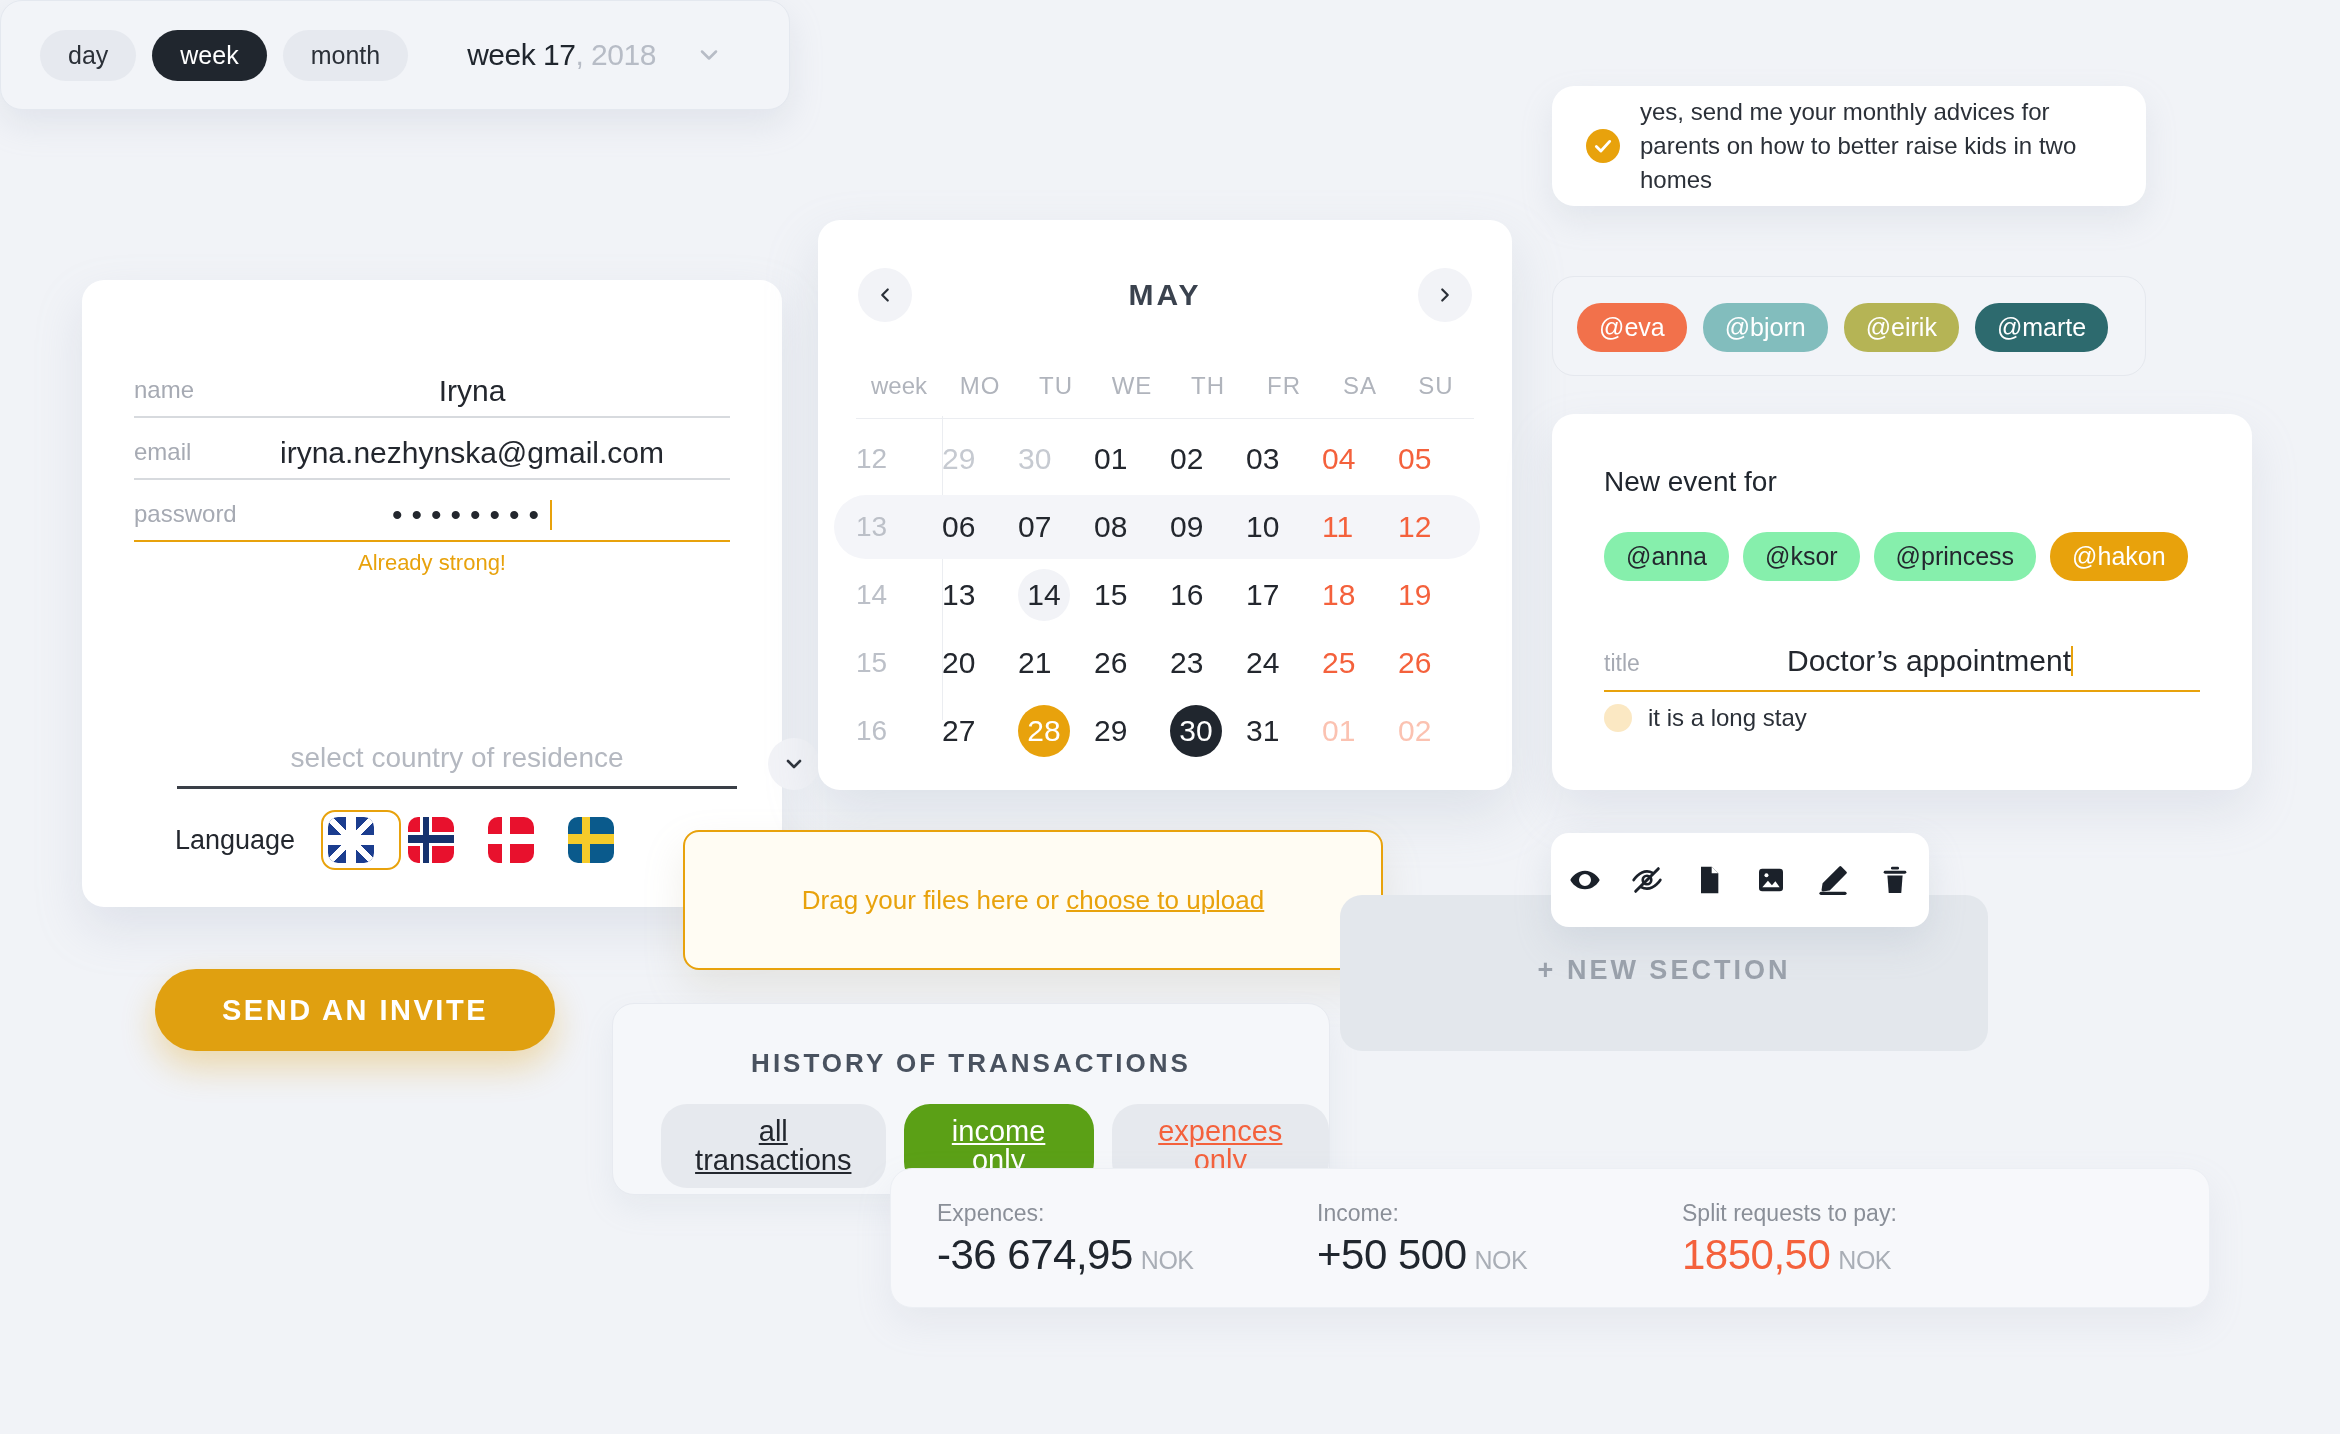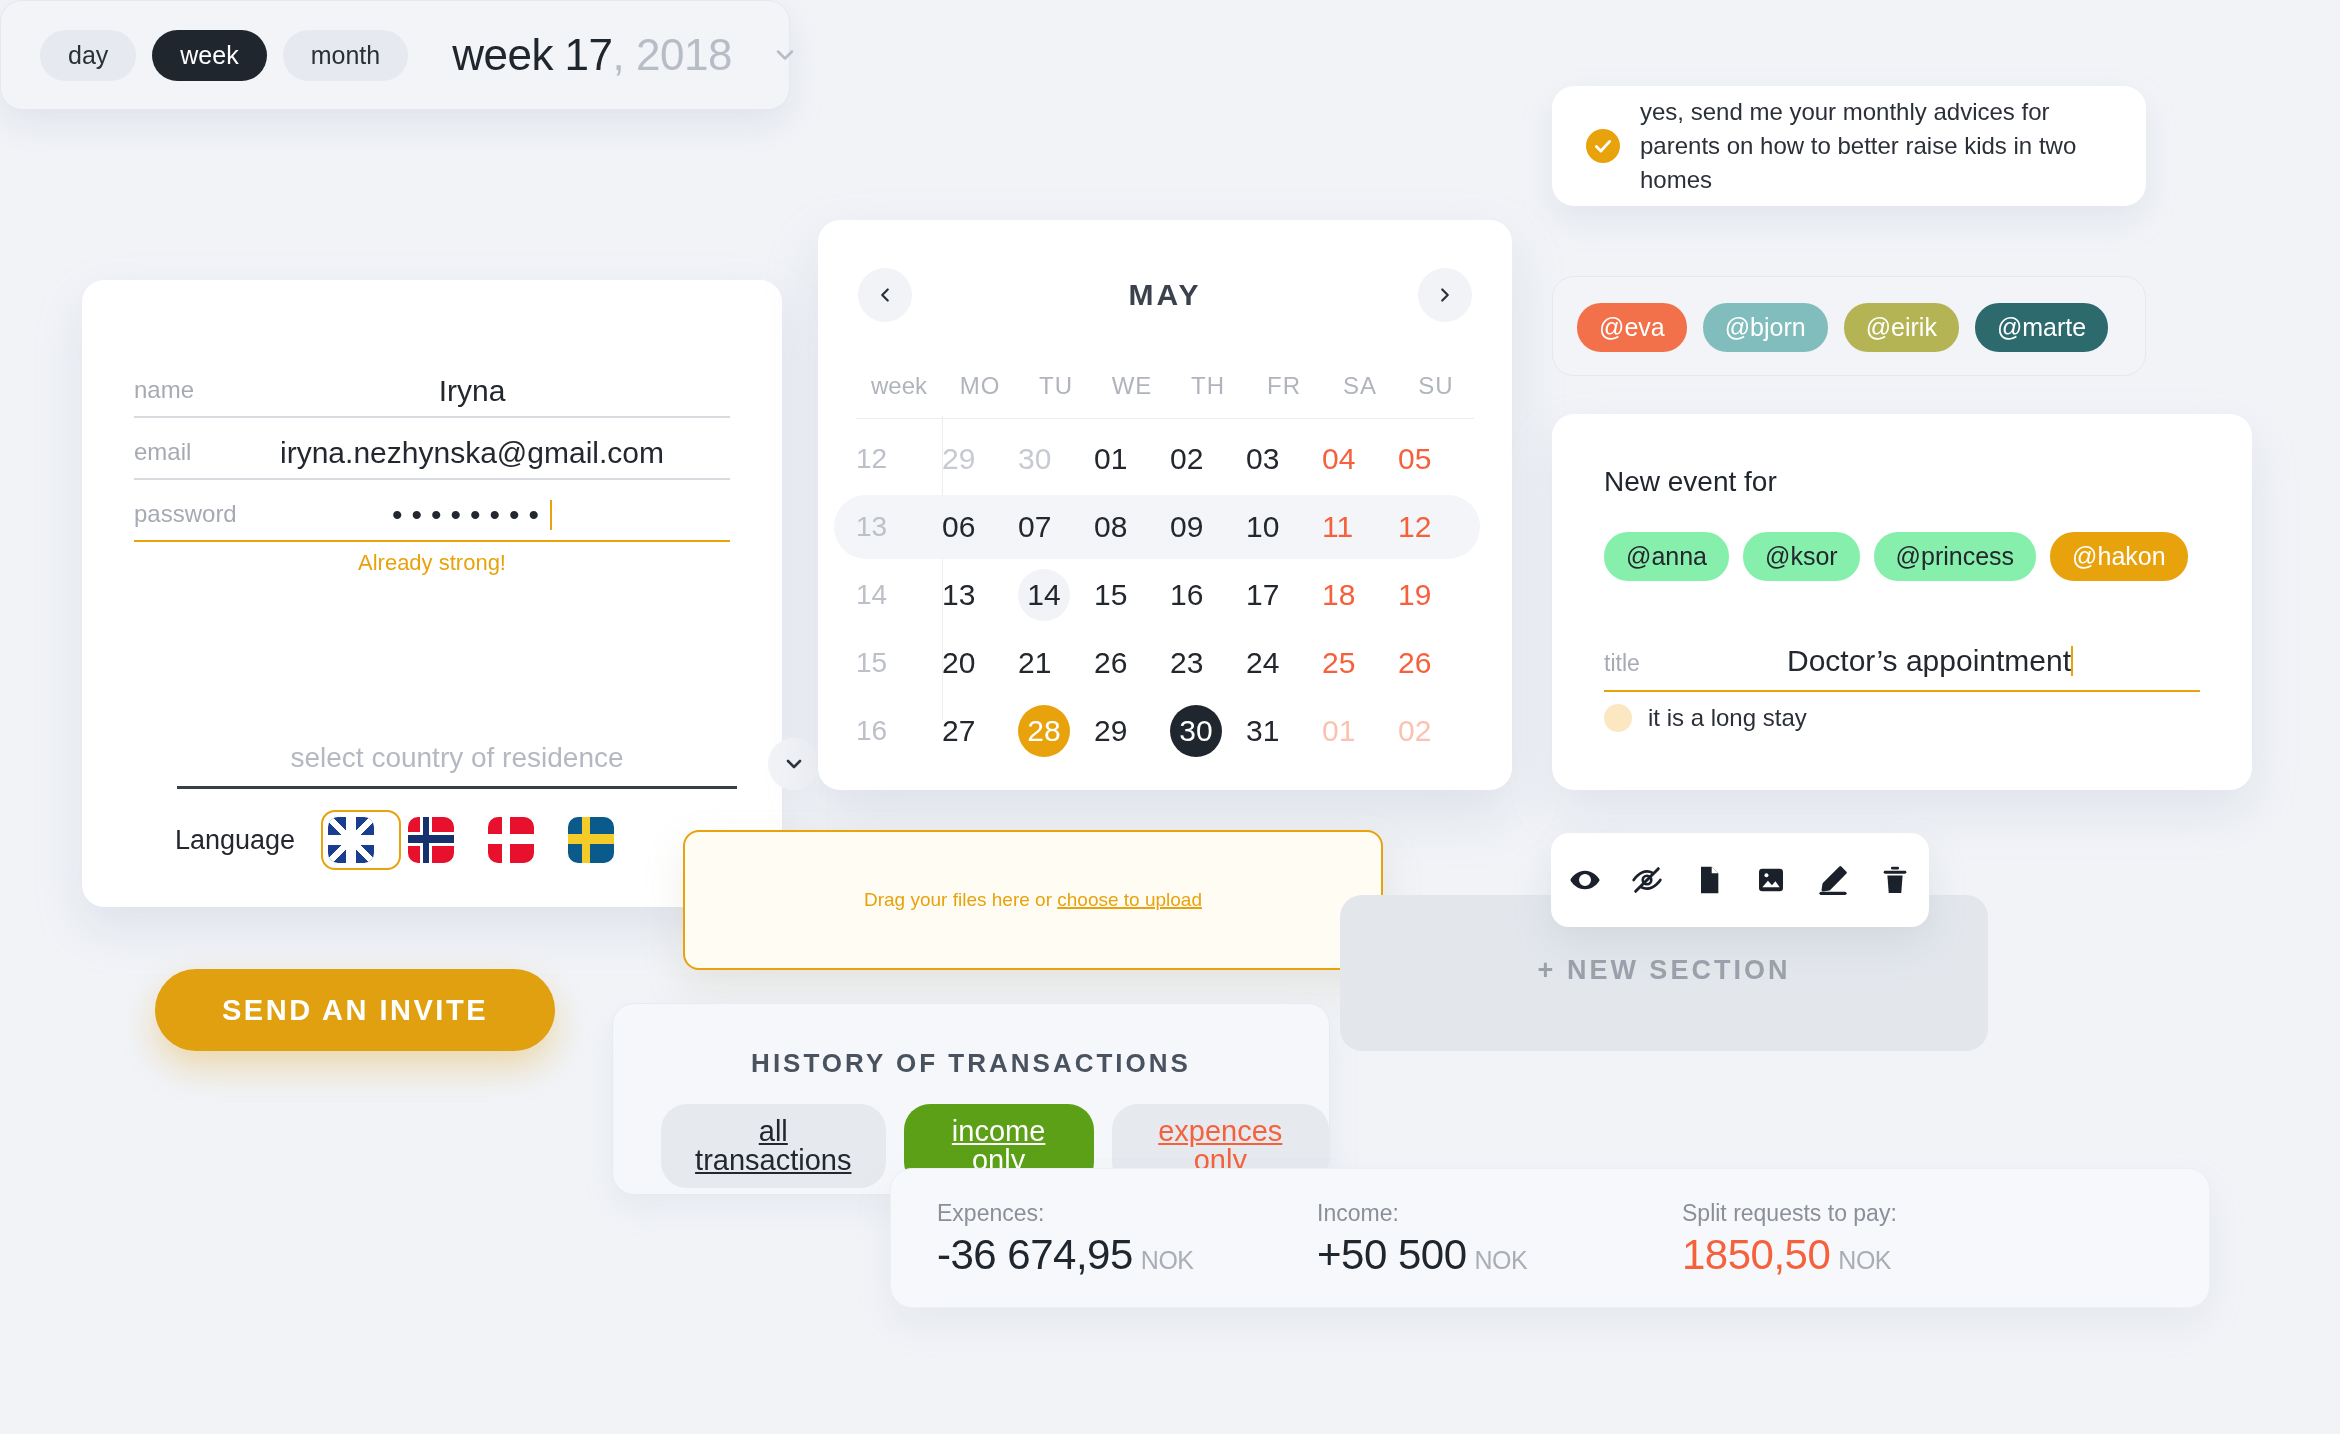--- a/index.html
+++ b/index.html
@@ -35,22 +35,22 @@
     border: none; cursor: pointer;
     border-radius: 30px;
     font-family: "Liberation Sans", sans-serif;
     font-size: 25px; color: #2b3038;
     background: #e6e9ef;
     padding: 13px 28px;
     line-height: 1;
   }
   .seg.active { background: #20262e; color: #ffffff; }
   #period-label {
-    margin-left: 28px;
-    font-size: 44px;
+    margin-left: 43px;
+    font-size: 30px;
     color: #20262e;
     white-space: nowrap;
     letter-spacing: -0.5px;
   }
   #period-label .yr { color: #b7bcc6; }
   #period-chev {
     margin-left: 22px; width: 30px; height: 30px; cursor: pointer;
     display: inline-flex; align-items: center; justify-content: center;
   }
 
@@ -221,21 +221,21 @@
   
   #dropzone {
     position: absolute; left: 683px; top: 830px;
     width: 700px; height: 140px;
     background: #fffcf3;
     border: 2px solid #e8a20c; border-radius: 16px;
     display: flex; align-items: center; justify-content: center;
     cursor: pointer;
     box-shadow: 0 18px 40px rgba(170,160,130,.18);
   }
-  #dropzone .t { font-size: 19px; color: #e8a20c; }
+  #dropzone .t { font-size: 26px; color: #e8a20c; }
   #dropzone .t u { text-decoration-thickness: 2px; }
 
   
   #history-card {
     left: 612px; top: 1003px; width: 718px; height: 192px;
     background: #f5f7fa; border: 1px solid #e7eaf0;
     border-radius: 22px;
     box-shadow: 0 14px 30px rgba(160,170,190,.12);
   }
   #history-title {

